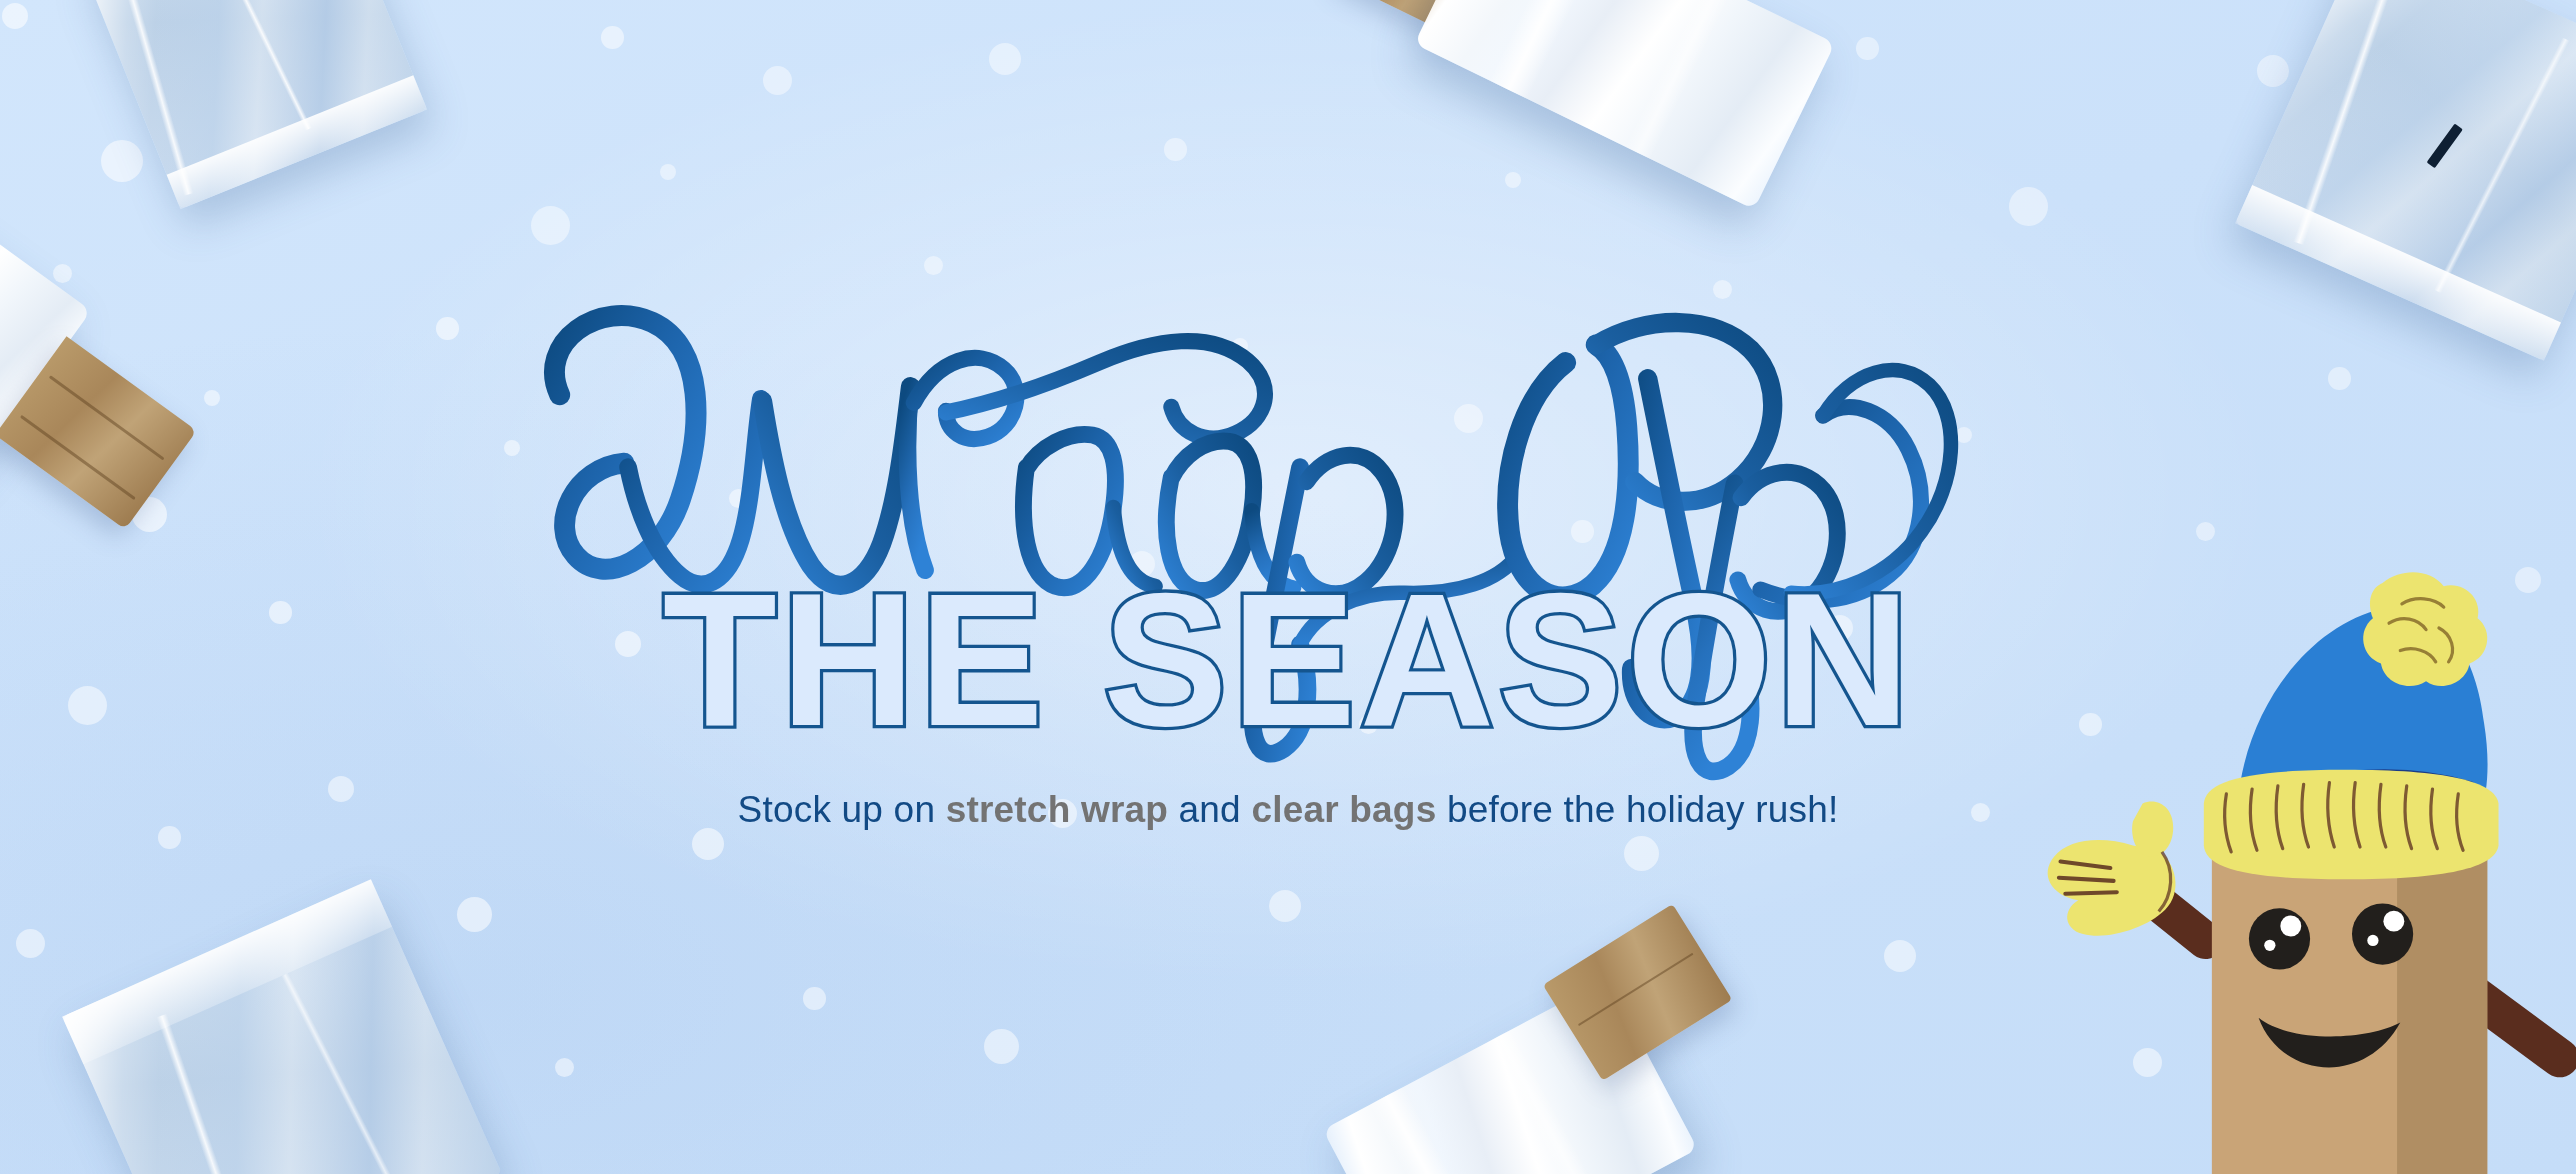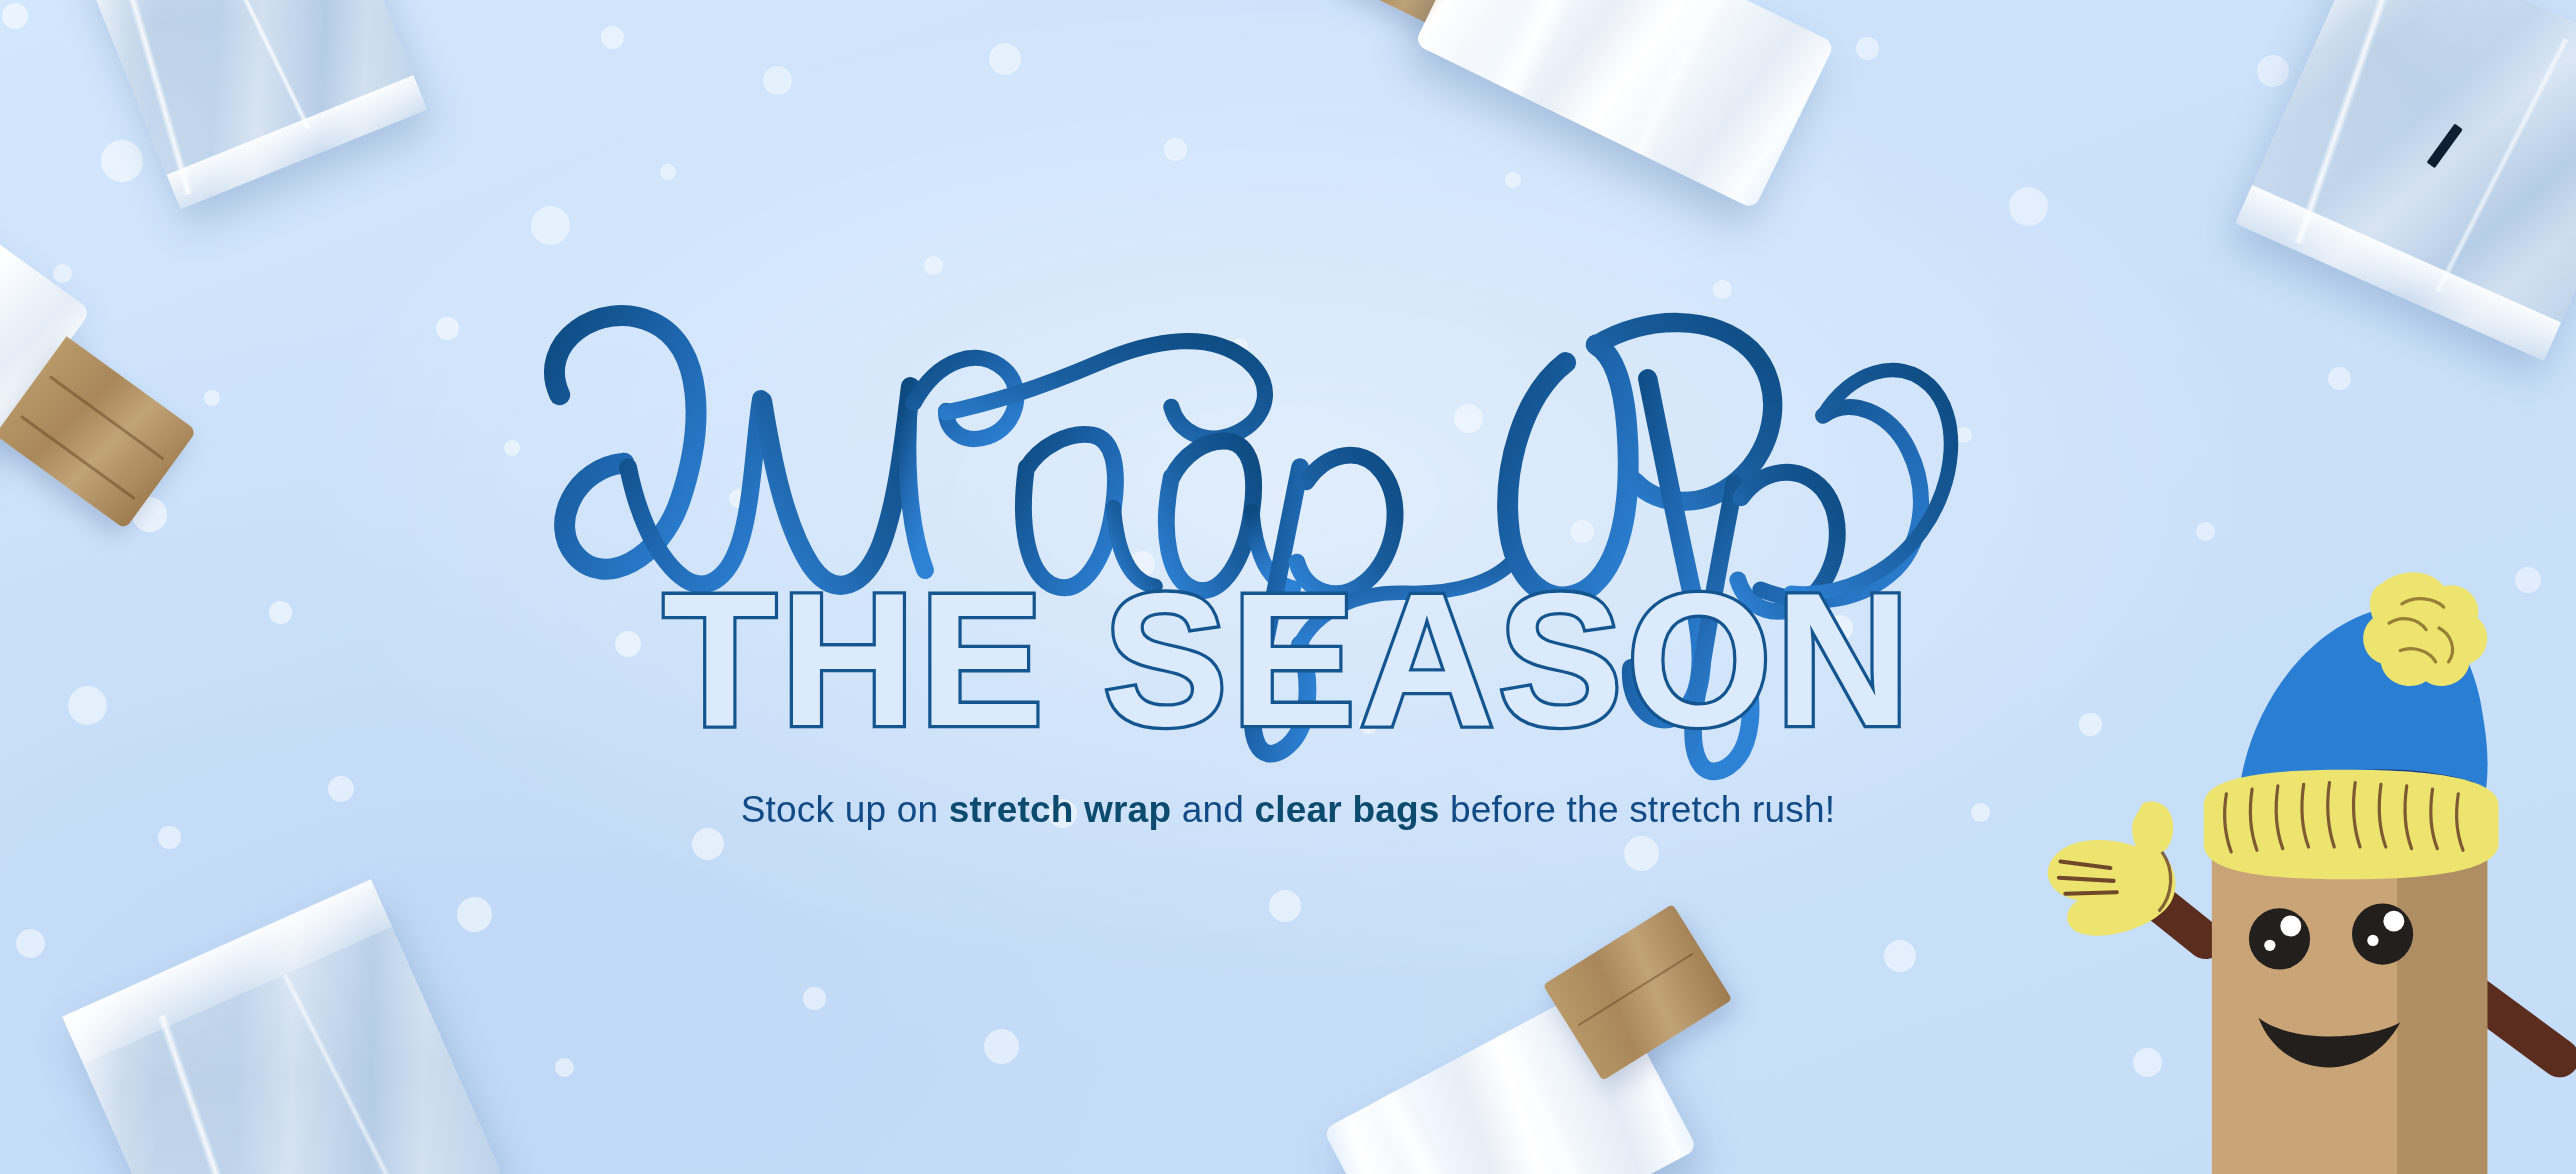--- a/index.html
+++ b/index.html
@@ -105,21 +105,21 @@
 
   .subtitle{
     margin-top:63px;
     font-family:"Liberation Sans", sans-serif;
     font-size:37px;
     font-weight:400;
     color:#124a85;
     letter-spacing:0.2px;
     white-space:nowrap;
   }
-  .subtitle b{ font-weight:700; color:#0c4a6e; }
+  .subtitle b{ font-weight:700; color:#737373; }
 
   
   #mascot{ position:absolute; right:-8px; bottom:0; width:580px; height:612px; }
   #mascot svg{ width:100%; height:100%; }
 </style>
 </head>
 <body>
 
 <div id="banner">
 
@@ -300,21 +300,21 @@
           <path d="M1612 402 C 1668 424, 1728 420, 1772 384 C 1816 348, 1822 280, 1796 228
                    C 1772 180, 1722 162, 1690 186" stroke="url(#inkA)" stroke-width="20"></path>
           <path d="M1690 186 C 1724 130, 1784 112, 1822 148 C 1862 186, 1856 270, 1812 330
                    C 1772 386, 1706 412, 1650 406" stroke="url(#inkB)" stroke-width="18"></path>
         </g>
       </svg>
     </div>
 
     <div class="season">THE SEASON</div>
 
-    <div class="subtitle" id="subtitle"><span>Stock up on </span><b>stretch wrap</b><span> and </span><b>clear bags</b><span> before the stretch rush!</span></div>
+    <div class="subtitle" id="subtitle"><span>Stock up on </span><b>stretch wrap</b><span> and </span><b>clear bags</b><span> before the holiday rush!</span></div>
   </div>
 
   <div id="mascot">
     <svg viewBox="0 0 720 760" xmlns="http://www.w3.org/2000/svg" aria-hidden="true">
 
       <g>
         <path d="M250 470 L 150 390" stroke="#5a2d1e" stroke-width="46" stroke-linecap="round" fill="none"></path>
       </g>
 
       <g>

